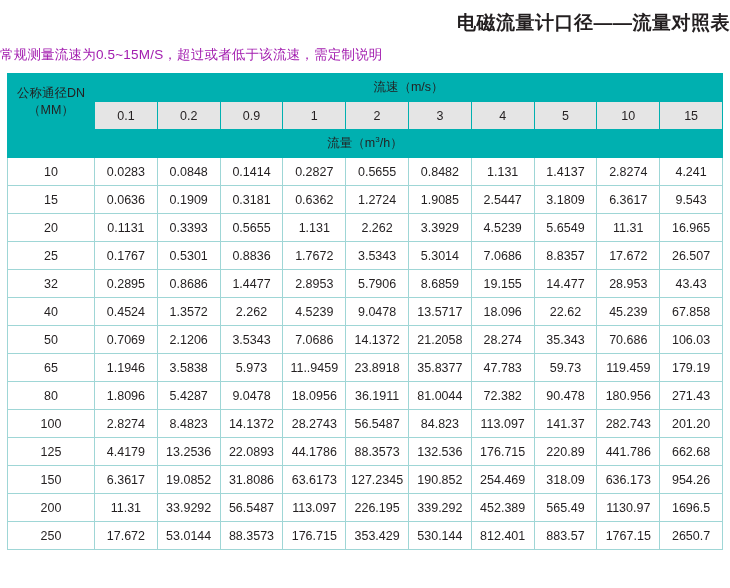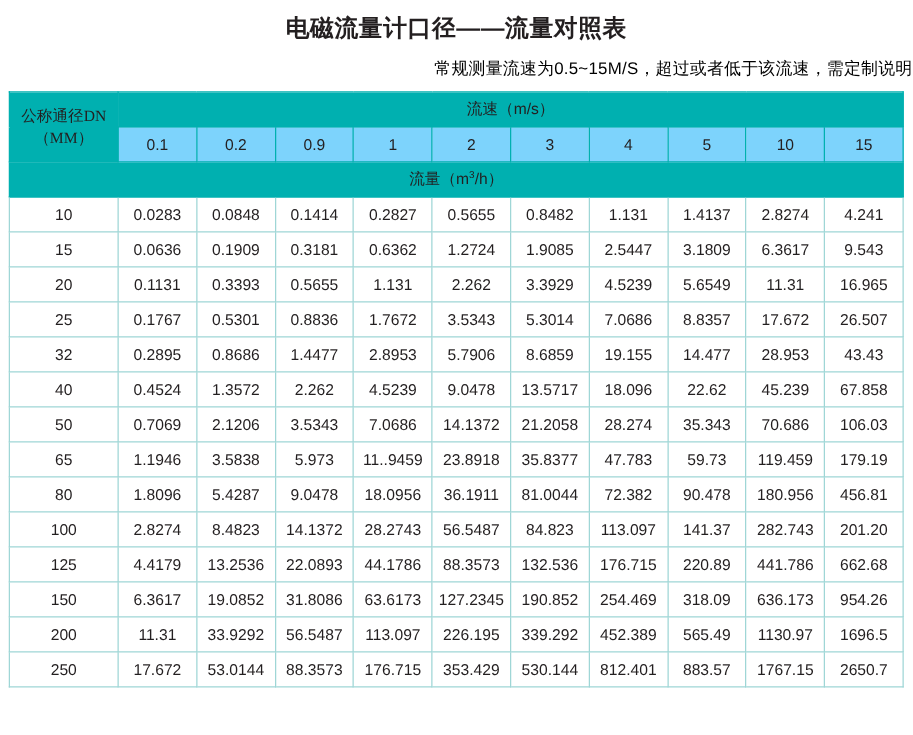--- a/index.html
+++ b/index.html
@@ -14,31 +14,31 @@
     color: #231f20;
     overflow: hidden;
   }
   .page {
     width: 730px;
     height: 588px;
     position: relative;
     box-sizing: border-box;
   }
   .title {
-    text-align: center;
+    text-align: right;
     font-size: 19px;
     font-weight: bold;
     color: #231f20;
     padding-top: 10px;
     letter-spacing: 0.5px;
   }
   .subtitle {
-    text-align: right;
+    text-align: left;
     font-size: 13.5px;
-    color: #000000;
+    color: #a21caf;
     padding-top: 10px;
     padding-bottom: 9px;
     letter-spacing: 0.2px;
   }
   table.main {
     border-collapse: collapse;
     width: 716px;
     margin: 0 auto;
     table-layout: fixed;
   }
@@ -55,24 +55,23 @@
   .hdr {
     background: #00b0b0;
     color: #ffffff;
     font-weight: bold;
     border: 1px solid #00b0b0 !important;
     font-size: 13px;
   }
   .hdr-dn {
     line-height: 1.35;
     font-size: 12.5px;
-    font-family: Liberation Serif, serif;
   }
   .hdr-sub {
-    background: #7dd3fc;
+    background: #e5e5e5;
     color: #ffffff;
     font-weight: bold;
     border: 1px solid #00b0b0 !important;
     font-size: 12.5px;
   }
   .rowhdr {
     font-size: 12.5px;
   }
   tbody tr td {
     height: 27px;
@@ -225,21 +224,21 @@
           <td class="rowhdr col-dn">80</td>
           <td>1.8096</td>
           <td>5.4287</td>
           <td>9.0478</td>
           <td>18.0956</td>
           <td>36.1911</td>
           <td>81.0044</td>
           <td>72.382</td>
           <td>90.478</td>
           <td>180.956</td>
-          <td>456.81</td>
+          <td>271.43</td>
         </tr>
         <tr>
           <td class="rowhdr col-dn">100</td>
           <td>2.8274</td>
           <td>8.4823</td>
           <td>14.1372</td>
           <td>28.2743</td>
           <td>56.5487</td>
           <td>84.823</td>
           <td>113.097</td>

